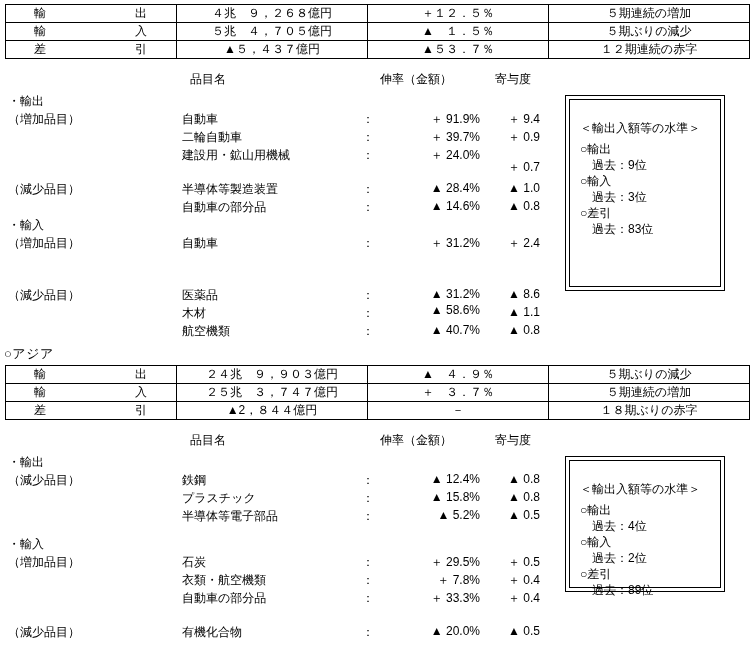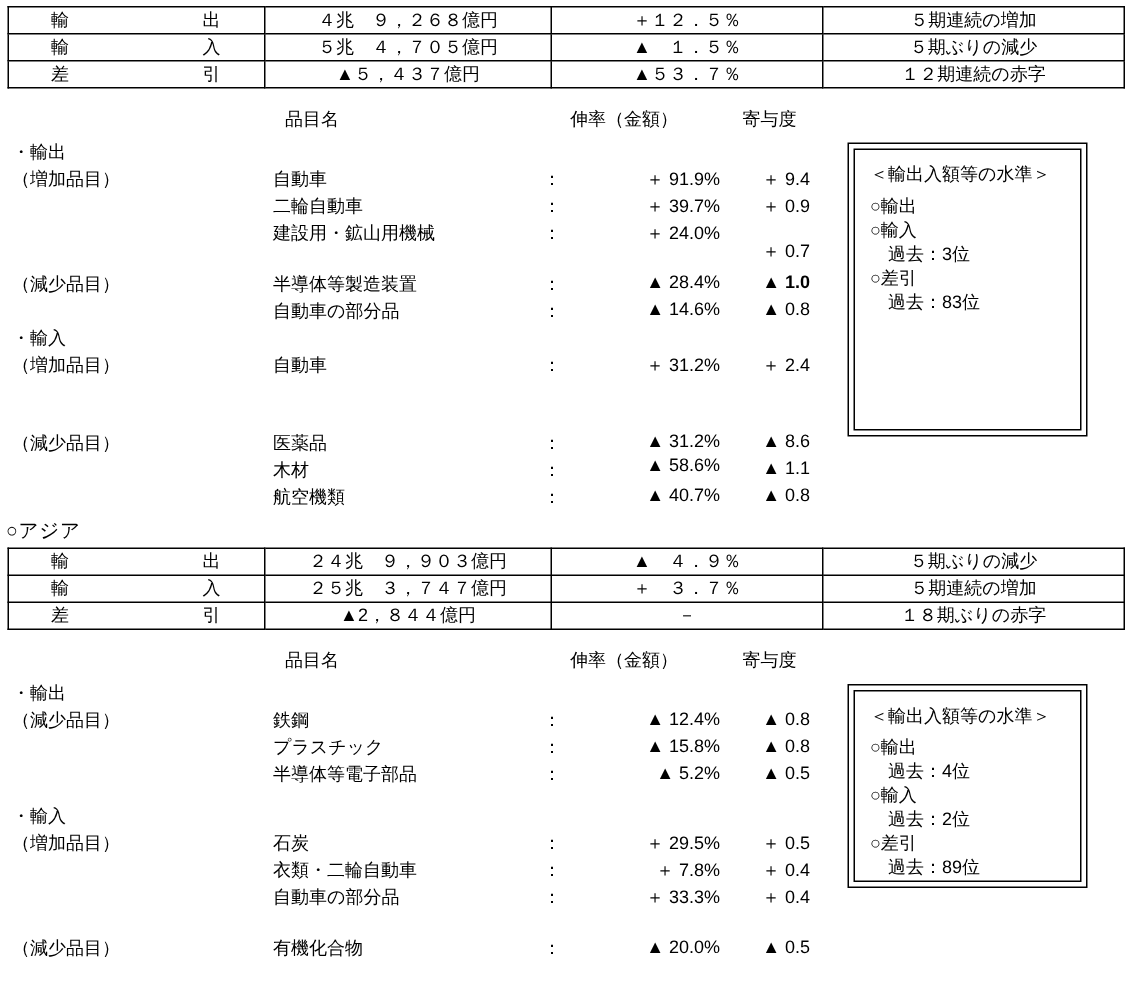--- a/index.html
+++ b/index.html
@@ -105,20 +105,21 @@
   .levelbox-inner {
     border: 1px solid #000;
     padding: 8px 10px 10px 10px;
     box-sizing: border-box;
     height: 100%;
   }
   .lb-title {
     font-size: 12px;
     margin-bottom: 4px;
     white-space: nowrap;
+    margin-top: 12px;
   }
   .lb-row {
     font-size: 12px;
     line-height: 16px;
     white-space: nowrap;
   }
   .lb-sub {
     font-size: 12px;
     line-height: 16px;
     padding-left: 12px;
@@ -185,21 +186,21 @@
     <div class="contrib" style="top:58px;">＋  0.9</div>
     <div class="item-name" style="top:76px;">建設用・鉱山用機械</div>
     <div class="colon" style="top:76px;">：</div>
     <div class="rate" style="top:76px;">＋ 24.0%</div>
     <div class="contrib" style="top:88px;">＋  0.7</div>
 
     <div class="grp" style="top:110px;">（減少品目）</div>
     <div class="item-name" style="top:110px;">半導体等製造装置</div>
     <div class="colon" style="top:110px;">：</div>
     <div class="rate" style="top:110px;">▲ 28.4%</div>
-    <div class="contrib" style="top:110px;font-weight:bold;">▲  1.0</div>
+    <div class="contrib" style="top:110px;">▲  1.0</div>
     <div class="item-name" style="top:128px;">自動車の部分品</div>
     <div class="colon" style="top:128px;">：</div>
     <div class="rate" style="top:128px;">▲ 14.6%</div>
     <div class="contrib" style="top:128px;">▲  0.8</div>
 
     <div class="grp" style="top:146px;">・輸入</div>
     <div class="grp" style="top:164px;">（増加品目）</div>
     <div class="item-name" style="top:164px;">自動車</div>
     <div class="colon" style="top:164px;">：</div>
     <div class="rate" style="top:164px;">＋ 31.2%</div>
@@ -216,20 +217,21 @@
     <div class="contrib" style="top:234px;">▲  1.1</div>
     <div class="item-name" style="top:252px;">航空機類</div>
     <div class="colon" style="top:252px;">：</div>
     <div class="rate" style="top:252px;">▲ 40.7%</div>
     <div class="contrib" style="top:252px;">▲  0.8</div>
 
     <div class="levelbox" style="top:24px; height:196px;">
       <div class="levelbox-inner">
         <div class="lb-title">＜輸出入額等の水準＞</div>
         <div class="lb-row">○輸出</div>
+        <div class="lb-sub">過去：9位</div>
         <div class="lb-row">○輸入</div>
         <div class="lb-sub">過去：3位</div>
         <div class="lb-row">○差引</div>
         <div class="lb-sub">過去：83位</div>
       </div>
     </div>
   </div>
 </div>
 
 <div class="section" style="margin-top:24px;">
@@ -292,21 +294,21 @@
     <div class="colon" style="top:76px;">：</div>
     <div class="rate" style="top:76px;">▲  5.2%</div>
     <div class="contrib" style="top:76px;">▲  0.5</div>
 
     <div class="grp" style="top:104px;">・輸入</div>
     <div class="grp" style="top:122px;">（増加品目）</div>
     <div class="item-name" style="top:122px;">石炭</div>
     <div class="colon" style="top:122px;">：</div>
     <div class="rate" style="top:122px;">＋ 29.5%</div>
     <div class="contrib" style="top:122px;">＋  0.5</div>
-    <div class="item-name" style="top:140px;">衣類・二輪自動車</div>
+    <div class="item-name" style="top:140px;">衣類・航空機類</div>
     <div class="colon" style="top:140px;">：</div>
     <div class="rate" style="top:140px;">＋  7.8%</div>
     <div class="contrib" style="top:140px;">＋  0.4</div>
     <div class="item-name" style="top:158px;">自動車の部分品</div>
     <div class="colon" style="top:158px;">：</div>
     <div class="rate" style="top:158px;">＋ 33.3%</div>
     <div class="contrib" style="top:158px;">＋  0.4</div>
 
     <div class="grp" style="top:192px;">（減少品目）</div>
     <div class="item-name" style="top:192px;">有機化合物</div>

